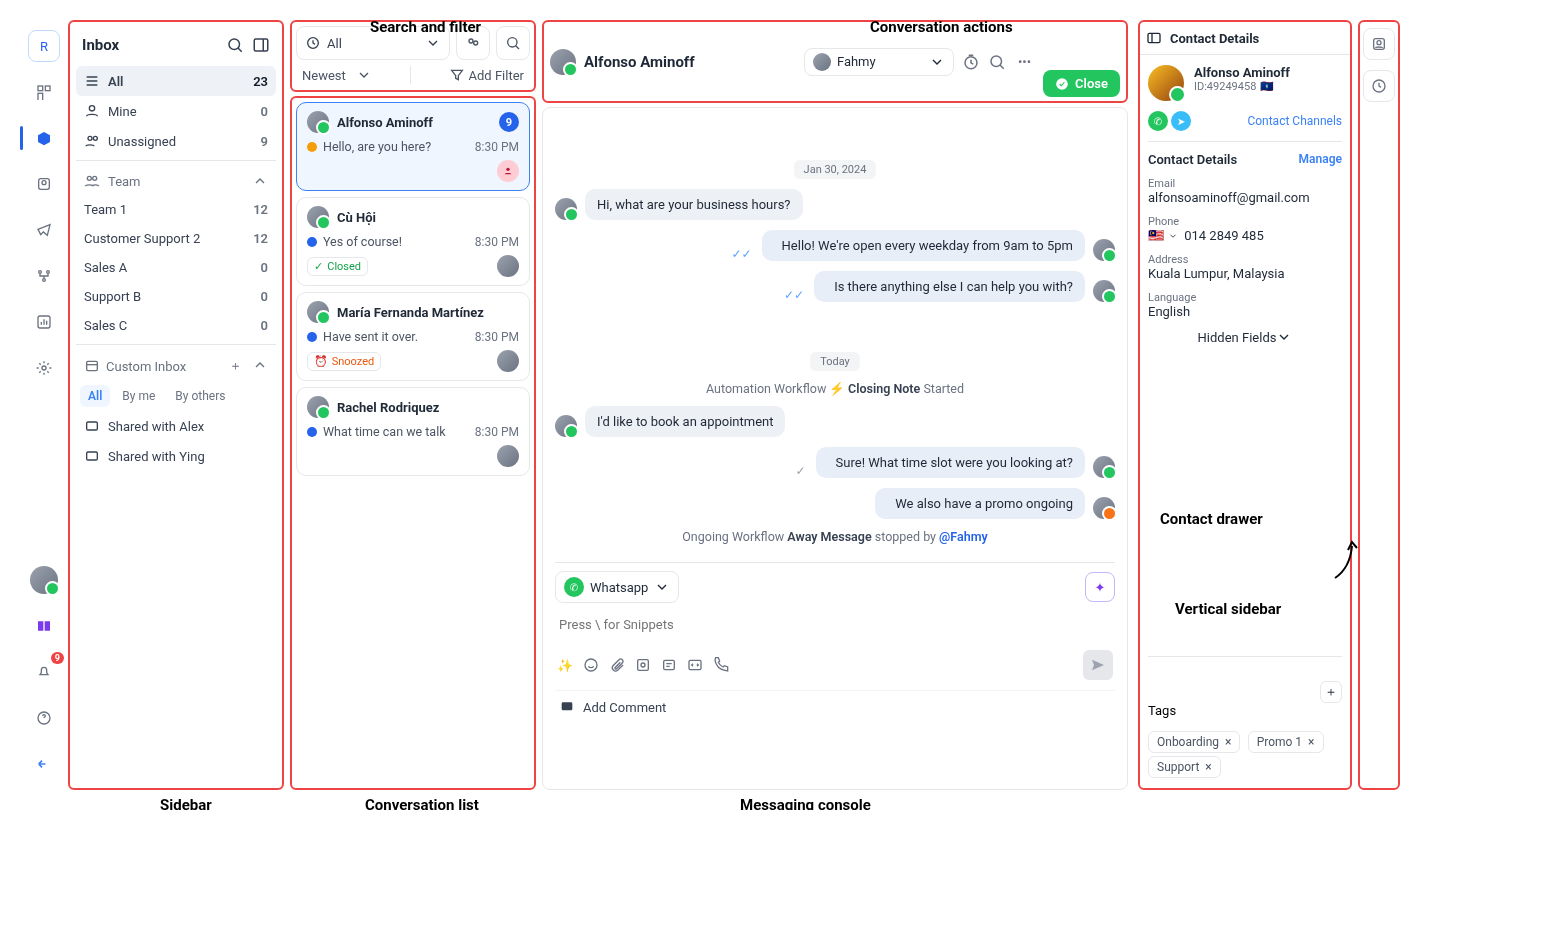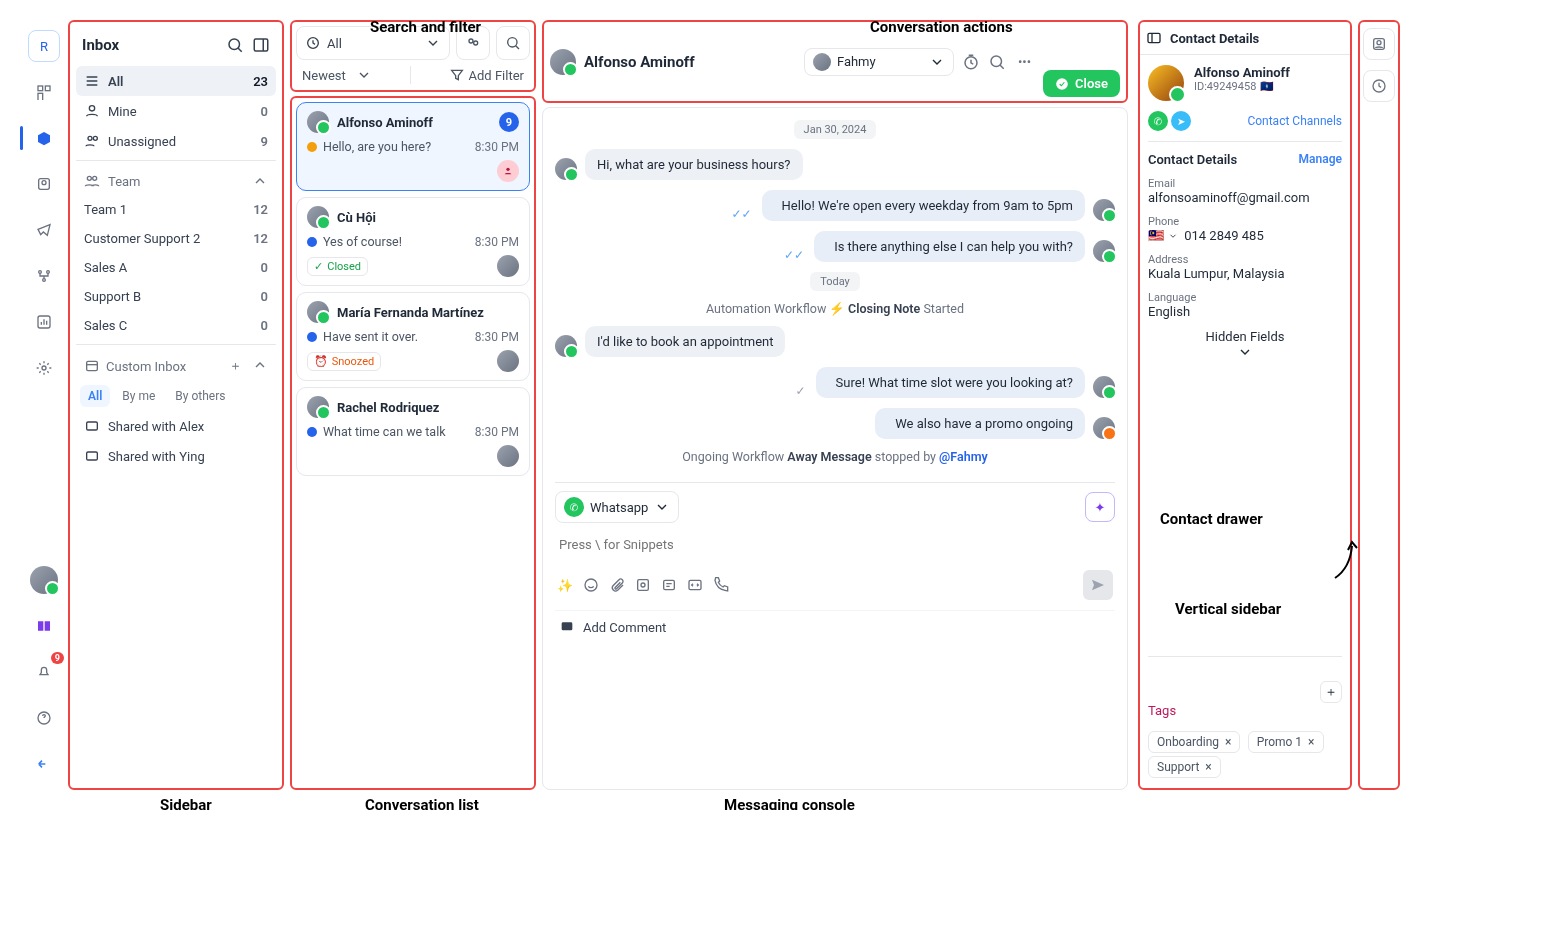--- a/index.html
+++ b/index.html
@@ -5,21 +5,21 @@
 * { box-sizing: border-box; margin: 0; padding: 0; font-family: -apple-system, BlinkMacSystemFont, "Segoe UI", Roboto, sans-serif; }
 body { background: #fff; font-size: 13px; color: #1f2937; }
 .app { display: flex; height: 770px; width: 1380px; margin: 20px; position: relative; }
 
 
 .annot { position: absolute; font-weight: 700; font-size: 15px; color: #000; }
 .annot-top1 { top: -2px; left: 350px; }
 .annot-top2 { top: -2px; left: 850px; }
 .annot-b1 { bottom: -24px; left: 140px; }
 .annot-b2 { bottom: -24px; left: 345px; }
-.annot-b3 { bottom: -24px; left: 704px; }
+.annot-b3 { bottom: -24px; left: 720px; }
 .annot-cd { top: 490px; left: 1140px; font-size: 15px;}
 .annot-vs { top: 580px; left: 1155px; font-size: 15px;}
 .annot-arrow { position:absolute; top:518px; left:1310px; width:30px; height:45px; }
 
 .redbox { border: 2px solid #ef4444; border-radius: 6px; }
 
 
 .rail { width: 48px; display: flex; flex-direction: column; align-items: center; padding: 10px 0; gap: 14px; background:#fff; }
 .rail .r-item { width: 32px; height: 32px; border-radius: 8px; display:flex; align-items:center; justify-content:center; color:#6b7280; cursor:pointer; position:relative;}
 .rail .r-item.active { border:1px solid #bfdbfe; color:#2563eb; }
@@ -78,21 +78,21 @@
 
 .main-col { flex:1; display:flex; gap:6px; margin-left:6px;}
 .chat-col { flex:1; display:flex; flex-direction:column;}
 .actions-bar { display:flex; align-items:center; padding:4px 6px; gap:8px;}
 .actions-bar .hdr-name { display:flex; align-items:center; gap:8px; font-weight:700; font-size:15px; flex:1;}
 .assignee { border:1px solid #e5e7eb; border-radius:8px; display:flex; align-items:center; gap:6px; padding:4px 8px; cursor:pointer; min-width:150px; justify-content:space-between;}
 .close-btn { background:#22c55e; color:#fff; border-radius:8px; padding:6px 12px; font-weight:600; display:flex; align-items:center; gap:6px; cursor:pointer;margin-top:44px;}
 .dots-btn { color:#6b7280; cursor:pointer; padding:4px;}
 
 .chat-body { flex:1; border:1px solid #e5e7eb; border-radius:8px; padding:12px; display:flex; flex-direction:column; gap:10px; margin-top:4px; overflow:hidden;}
-.date-chip { align-self:center; background:#f3f4f6; color:#6b7280; font-size:11px; padding:3px 10px; border-radius:6px;}
+.date-chip { align-self:center; background:#f3f4f6; color:#6b7280; font-size:11px; padding:3px 10px; border-radius:6px;margin-top:40px;}
 .msg-row { display:flex; gap:8px; align-items:flex-end;}
 .msg-row.in { justify-content:flex-start;}
 .msg-row.out { justify-content:flex-end;}
 .bubble { background:#edf0f4; border-radius:10px; padding:8px 12px; max-width:420px; font-size:13px; color:#1f2937;}
 .msg-row.out .bubble { background:#e8eef7;padding-left:20px;}
 .check { color:#60a5fa; font-size:12px; margin-right:2px;}
 .check.grey{color:#9ca3af;}
 .sys-line { text-align:center; color:#6b7280; font-size:12.5px;}
 .sys-line .strong{color:#374151; font-weight:600;}
 .sys-line a { color:#2563eb; font-weight:600; text-decoration:none;}
@@ -114,21 +114,21 @@
 .cd-profile .big-av::after{content:"";position:absolute;right:-2px;bottom:-2px;width:13px;height:13px;background:#22c55e;border-radius:50%;border:2px solid #fff;}
 .cd-id { color:#6b7280; font-size:11px; display:flex; align-items:center; gap:4px;}
 .cd-channels { display:flex; align-items:center; justify-content:space-between;}
 .chan-icon { width:20px;height:20px;border-radius:50%; display:inline-flex; align-items:center; justify-content:center; color:#fff; font-size:10px;}
 .wa{background:#22c55e;} .tg{background:#38bdf8;}
 .cd-link{ color:#3b82f6; font-size:12px; cursor:pointer;}
 .cd-sect { display:flex; justify-content:space-between; font-weight:600;}
 .cd-label { color:#6b7280; font-size:11px;}
 .cd-val { color:#1f2937; font-size:13px;}
 .phone-row { display:flex; align-items:center; gap:6px;}
-.hidden-fields { display:flex; justify-content:flex-start; align-items:center;flex-direction:column;}
+.hidden-fields { display:flex; justify-content:center; align-items:center;}
 .tags-head { display:flex; justify-content:space-between; align-items:center; border-top:1px solid #e5e7eb; padding-top:8px;}
 .tag-pill { display:inline-flex; align-items:center; gap:6px; border:1px solid #e5e7eb; border-radius:6px; padding:3px 8px; font-size:12px; color:#4b5563; margin:3px 4px 0 0;}
 .plusbox { width:22px;height:22px; border:1px solid #e5e7eb; border-radius:6px; display:flex;align-items:center;justify-content:center; cursor:pointer;}
 
 
 .vside { width:42px; display:flex; flex-direction:column; align-items:center; gap:10px; padding:6px 0;}
 .vs-btn{ width:32px;height:32px;border:1px solid #e5e7eb; border-radius:8px;display:flex;align-items:center;justify-content:center;color:#6b7280;cursor:pointer;}
 
 svg { display:block; }
 .icon{width:16px;height:16px;}
@@ -652,21 +652,21 @@
             <div class="cd-val">English</div>
           </div>
         <div class="hidden-fields">
             <span>Hidden Fields</span>
             <svg class="icon" viewBox="0 0 24 24" fill="none" stroke="currentColor" stroke-width="2">
               <path d="M6 9l6 6 6-6"></path>
             </svg>
           </div>
         <div style="flex:1;"></div>
         <div class="tags-head">
-            <span style="color:#be185d;margin-top:38px;">Tags</span>
+            <span style="color:#000000;margin-top:38px;">Tags</span>
             <div class="plusbox">＋</div>
           </div>
         <div>
           <span class="tag-pill">
               <span>Onboarding</span> 
               <span>×</span>
             </span>
           <span class="tag-pill">
               <span>Promo 1</span> 
               <span>×</span>

